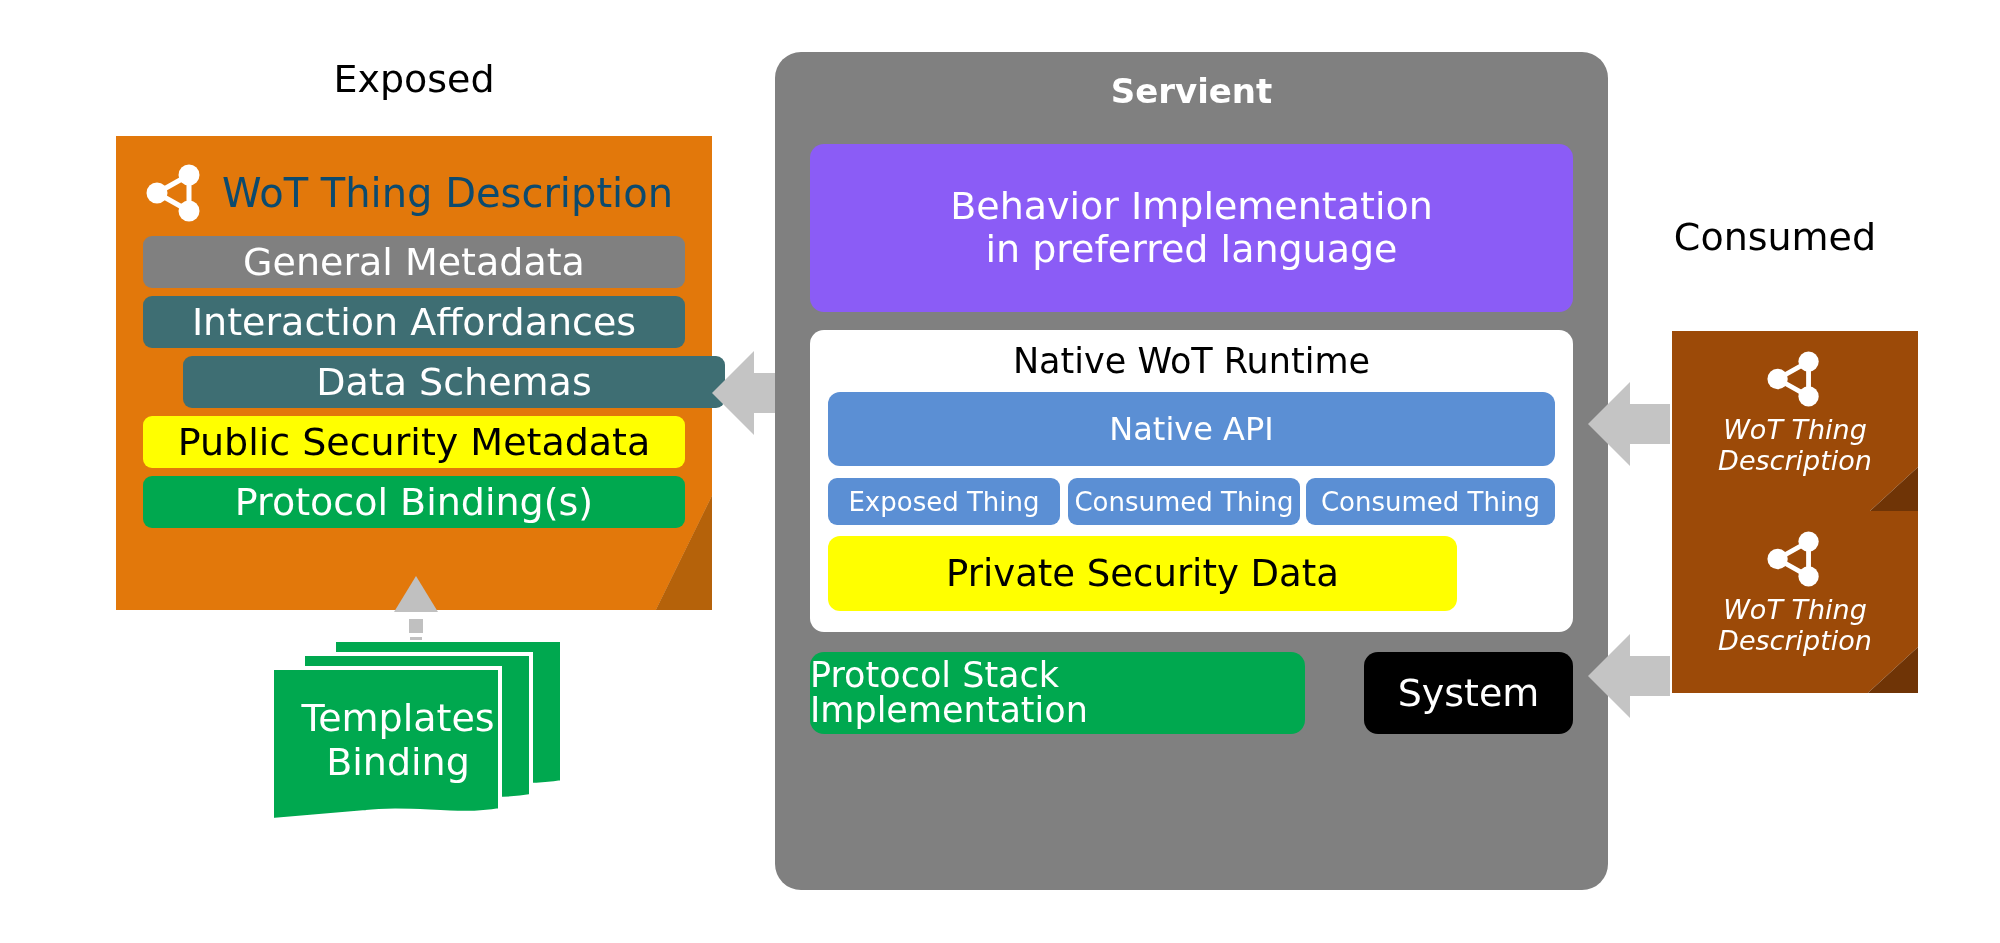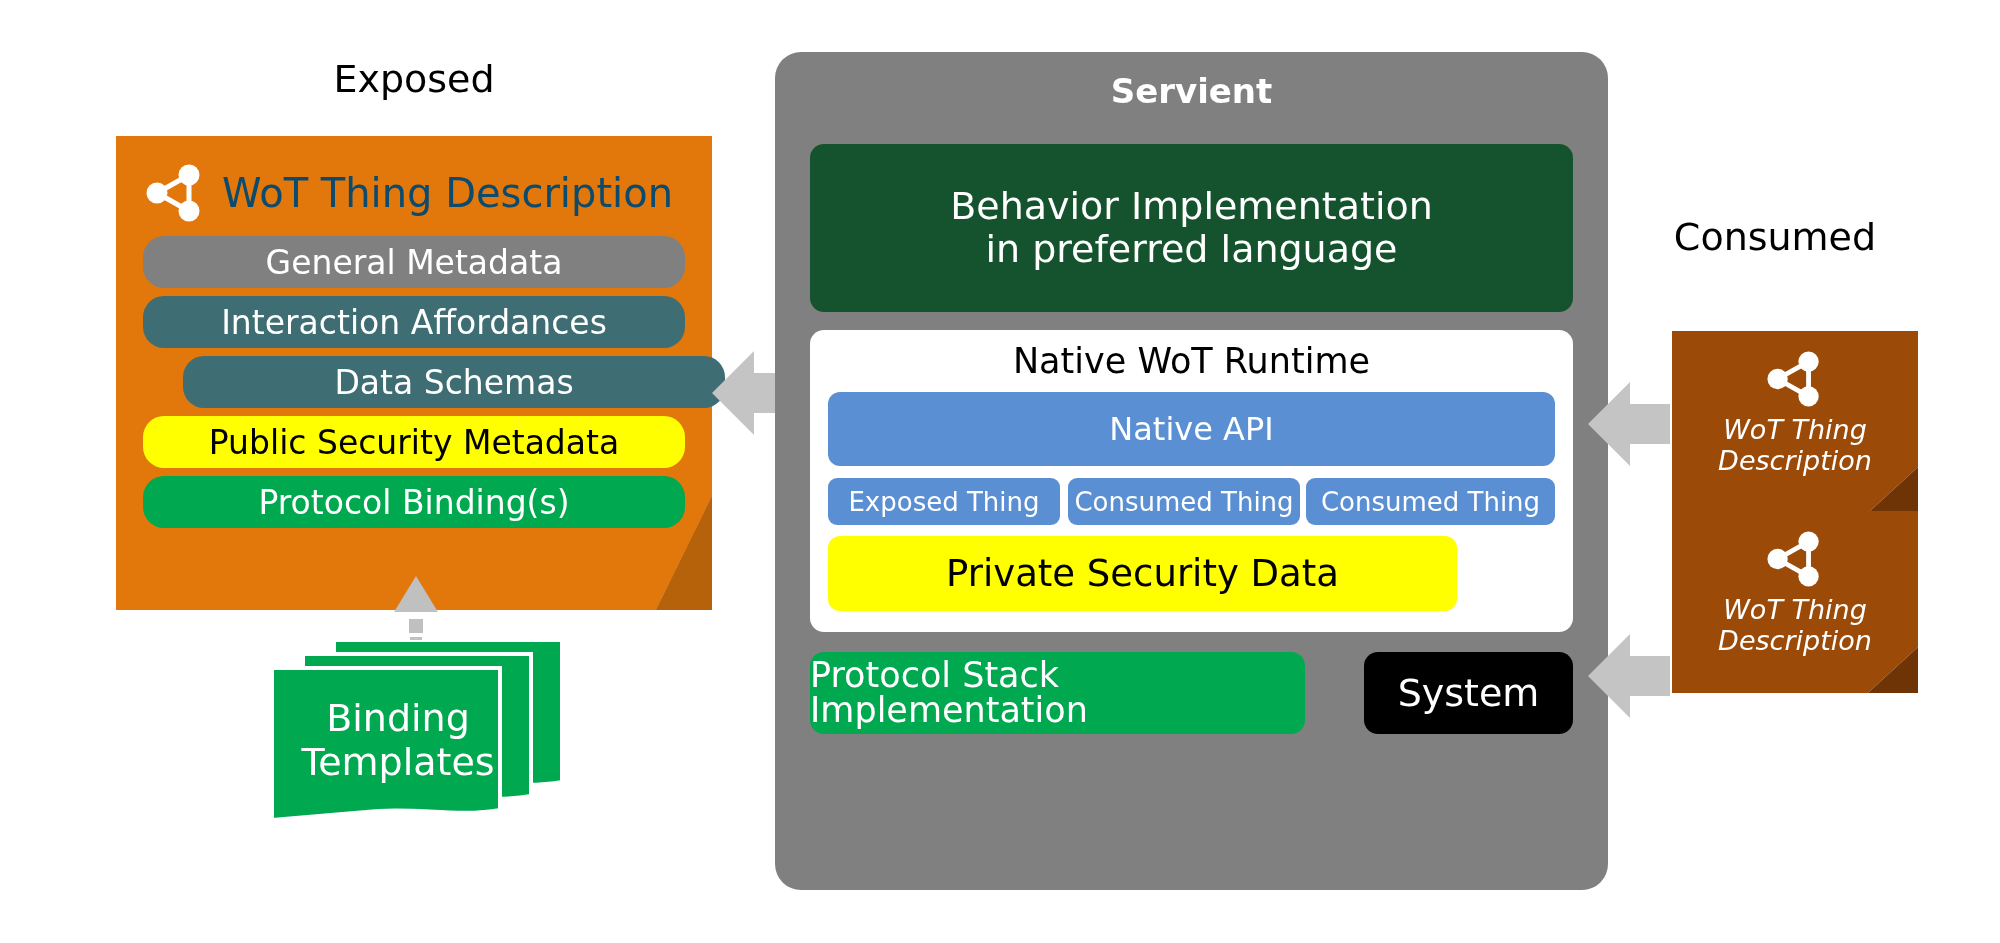--- a/index.html
+++ b/index.html
@@ -58,23 +58,23 @@
     color: #0c4a6e;
     font-family: "DejaVu Sans", sans-serif;
     white-space: nowrap;
     line-height: 1;
   }
   .pill {
     position: absolute;
     left: 27px;
     width: 542px;
     height: 52px;
-    border-radius: 21px;
-    display: flex; align-items: center; justify-content: center;
-    font-size: 33px;
+    border-radius: 9px;
+    display: flex; align-items: center; justify-content: center;
+    font-size: 38px;
     font-family: "DejaVu Sans", sans-serif;
     line-height: 1;
     white-space: nowrap;
   }
   .pill.gray   { background: #808080; color: #ffffff; }
   .pill.teal   { background: #3e6e73; color: #ffffff; }
   .pill.yellow { background: #ffff00; color: #000000; }
   .pill.green  { background: #00a84f; color: #ffffff; }
 
   
@@ -91,21 +91,21 @@
     text-align: center;
     font-size: 34px;
     font-weight: bold;
     color: #ffffff;
     font-family: "DejaVu Sans", sans-serif;
     line-height: 1;
   }
   #behavior-box {
     left: 35px; top: 92px;
     width: 763px; height: 168px;
-    background: #14532d;
+    background: #8b5cf6;
     border-radius: 14px;
     display: flex; align-items: center; justify-content: center;
     flex-direction: column;
     color: #ffffff;
     font-size: 38px;
     line-height: 1.12;
     text-align: center;
     font-family: "DejaVu Sans", sans-serif;
   }
   #runtime-box {
@@ -283,22 +283,22 @@
       <path d="M62,0 L290,0 L290,142 C246,150 200,138 156,144 L62,152 Z" fill="#00a84f"></path>
       <path d="M62,0 L290,0 L290,142 C246,150 200,138 156,144 L62,152 Z" fill="none" stroke="#ffffff" stroke-width="4"></path>
 
       <path d="M31,14 L259,14 L259,156 C215,164 169,152 125,158 L31,166 Z" fill="#00a84f"></path>
       <path d="M31,14 L259,14 L259,156 C215,164 169,152 125,158 L31,166 Z" fill="none" stroke="#ffffff" stroke-width="4"></path>
 
       <path d="M0,28 L228,28 L228,170 C184,178 138,166 94,172 L0,180 Z" fill="#00a84f"></path>
       <path d="M0,28 L228,28 L228,170 C184,178 138,166 94,172 L0,180 Z" fill="none" stroke="#ffffff" stroke-width="4"></path>
     </svg>
     <div class="label">
+      <div>Templates</div>
       <div>Binding</div>
-      <div>Templates</div>
     </div>
   </div>
 
   <svg class="arrow-svg" style="left:712px; top:351px; width:82px; height:84px;" viewBox="0 0 82 84">
     <polygon points="0,42 42,0 42,22 82,22 82,62 42,62 42,84" fill="#c4c4c4"></polygon>
   </svg>
 
   <div class="abs" id="servient-panel">
 
     <div id="servient-title">Servient</div>

